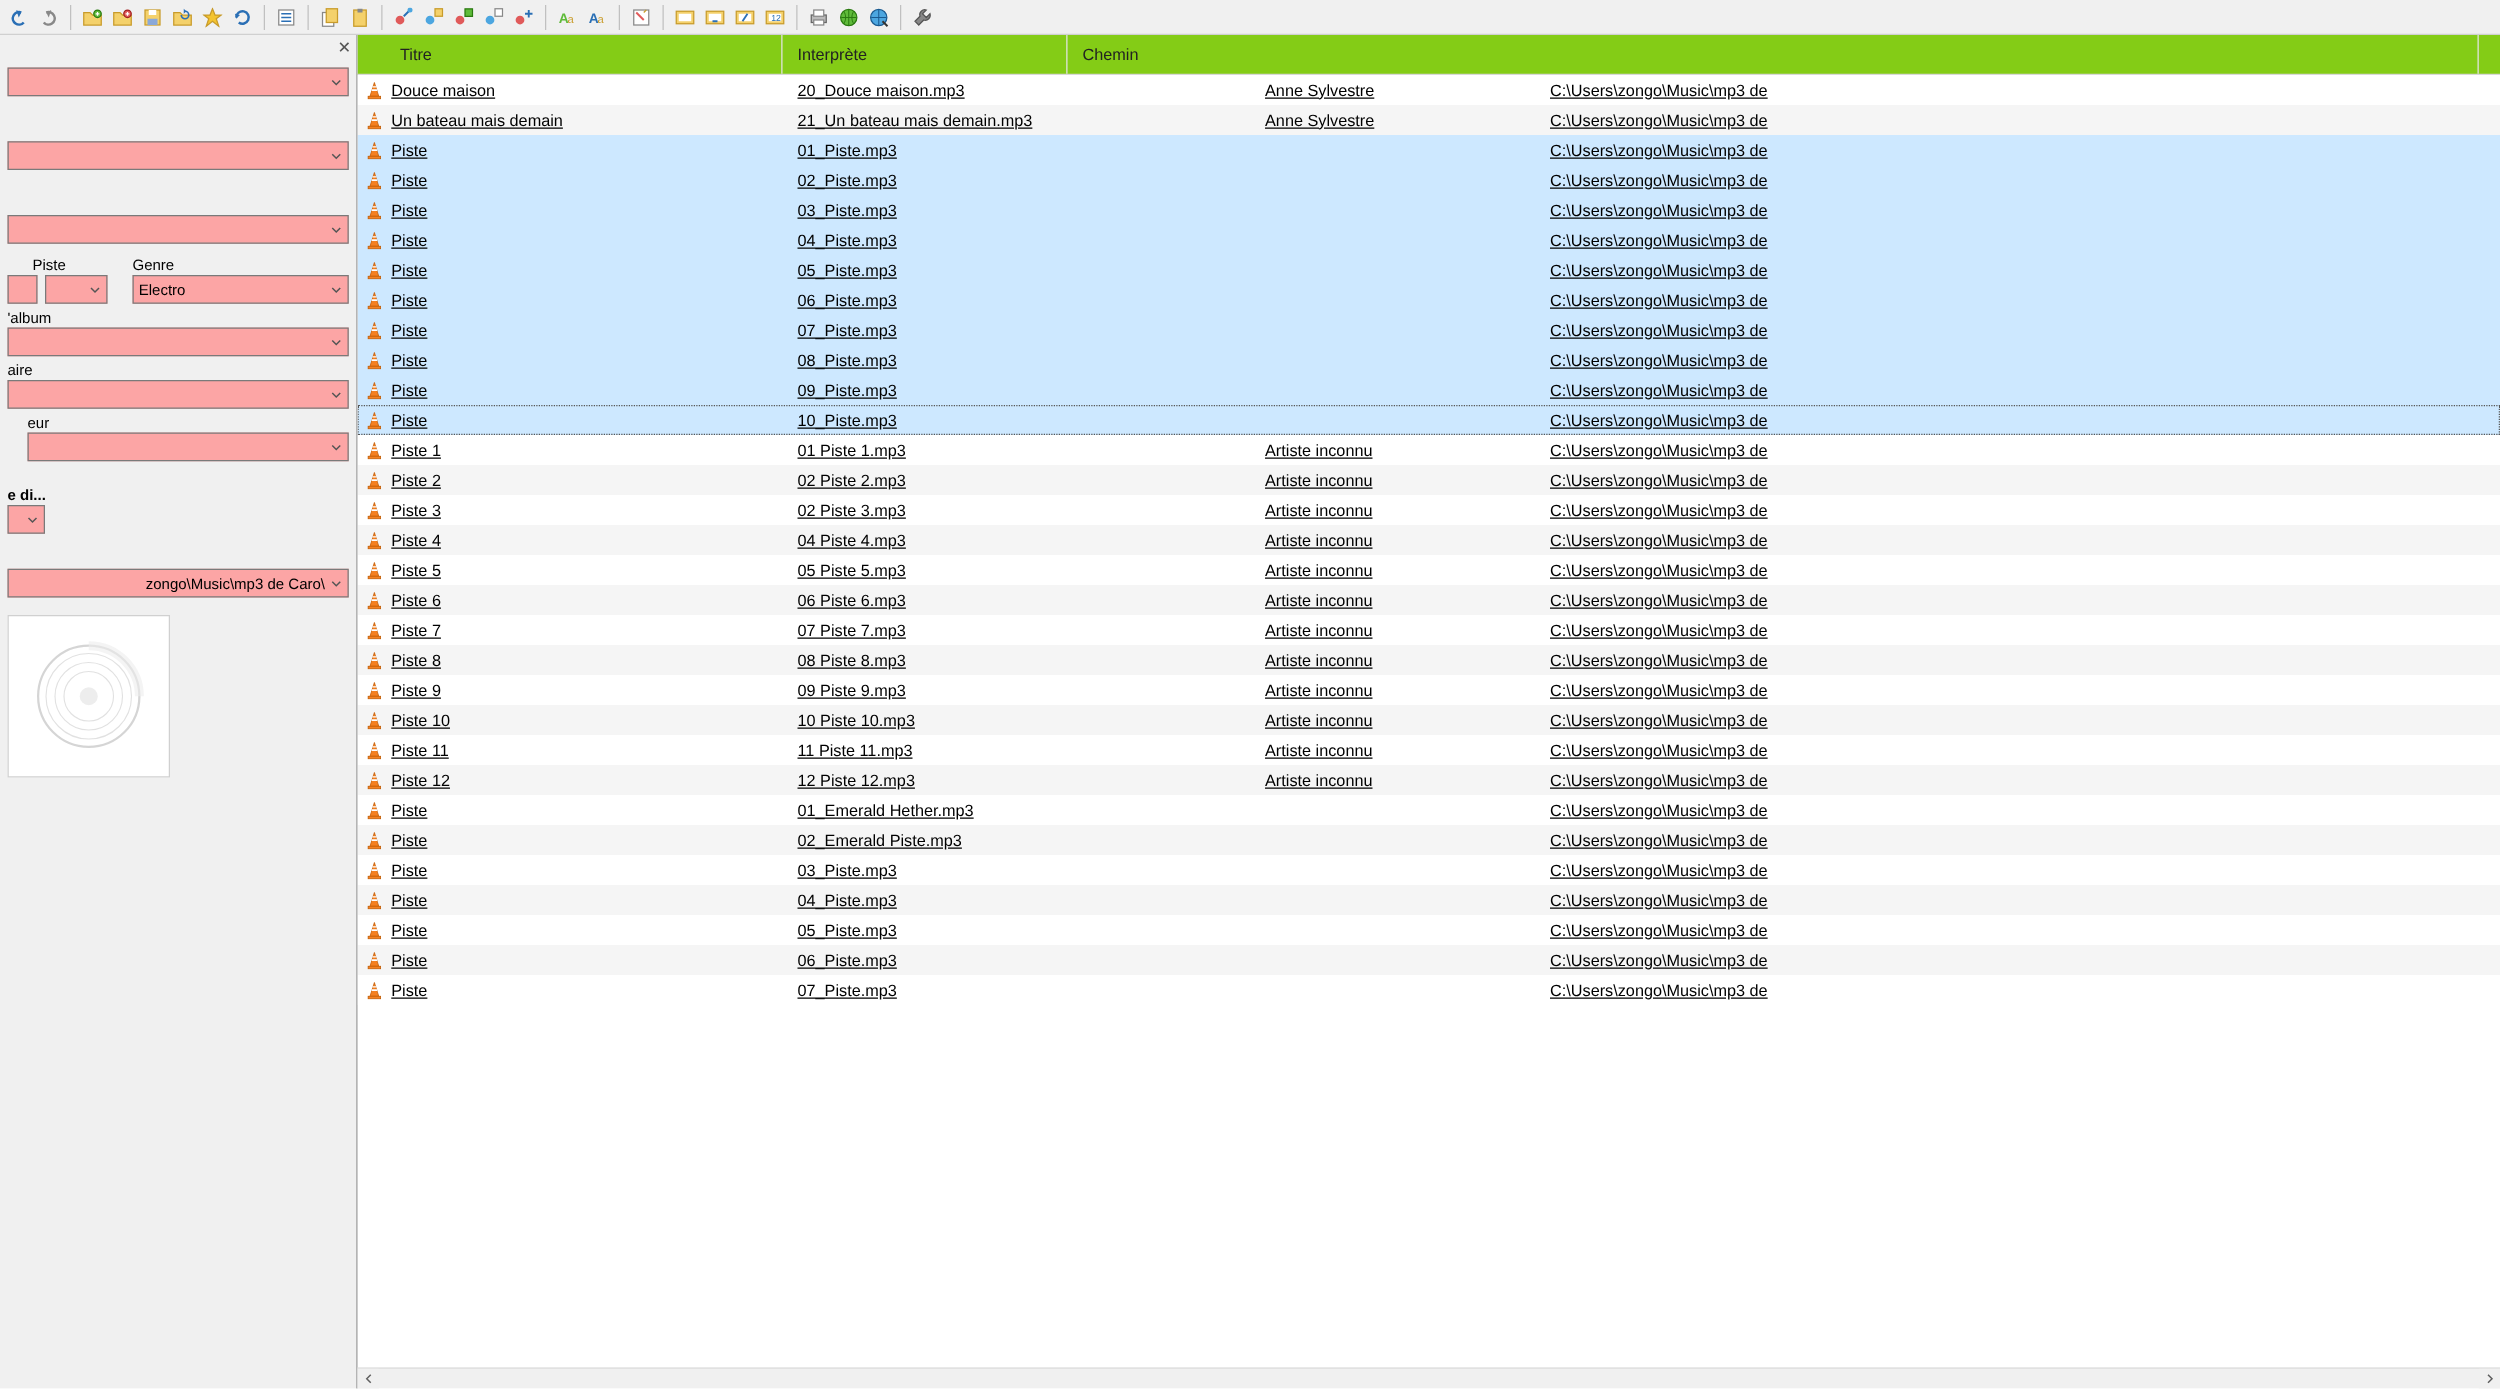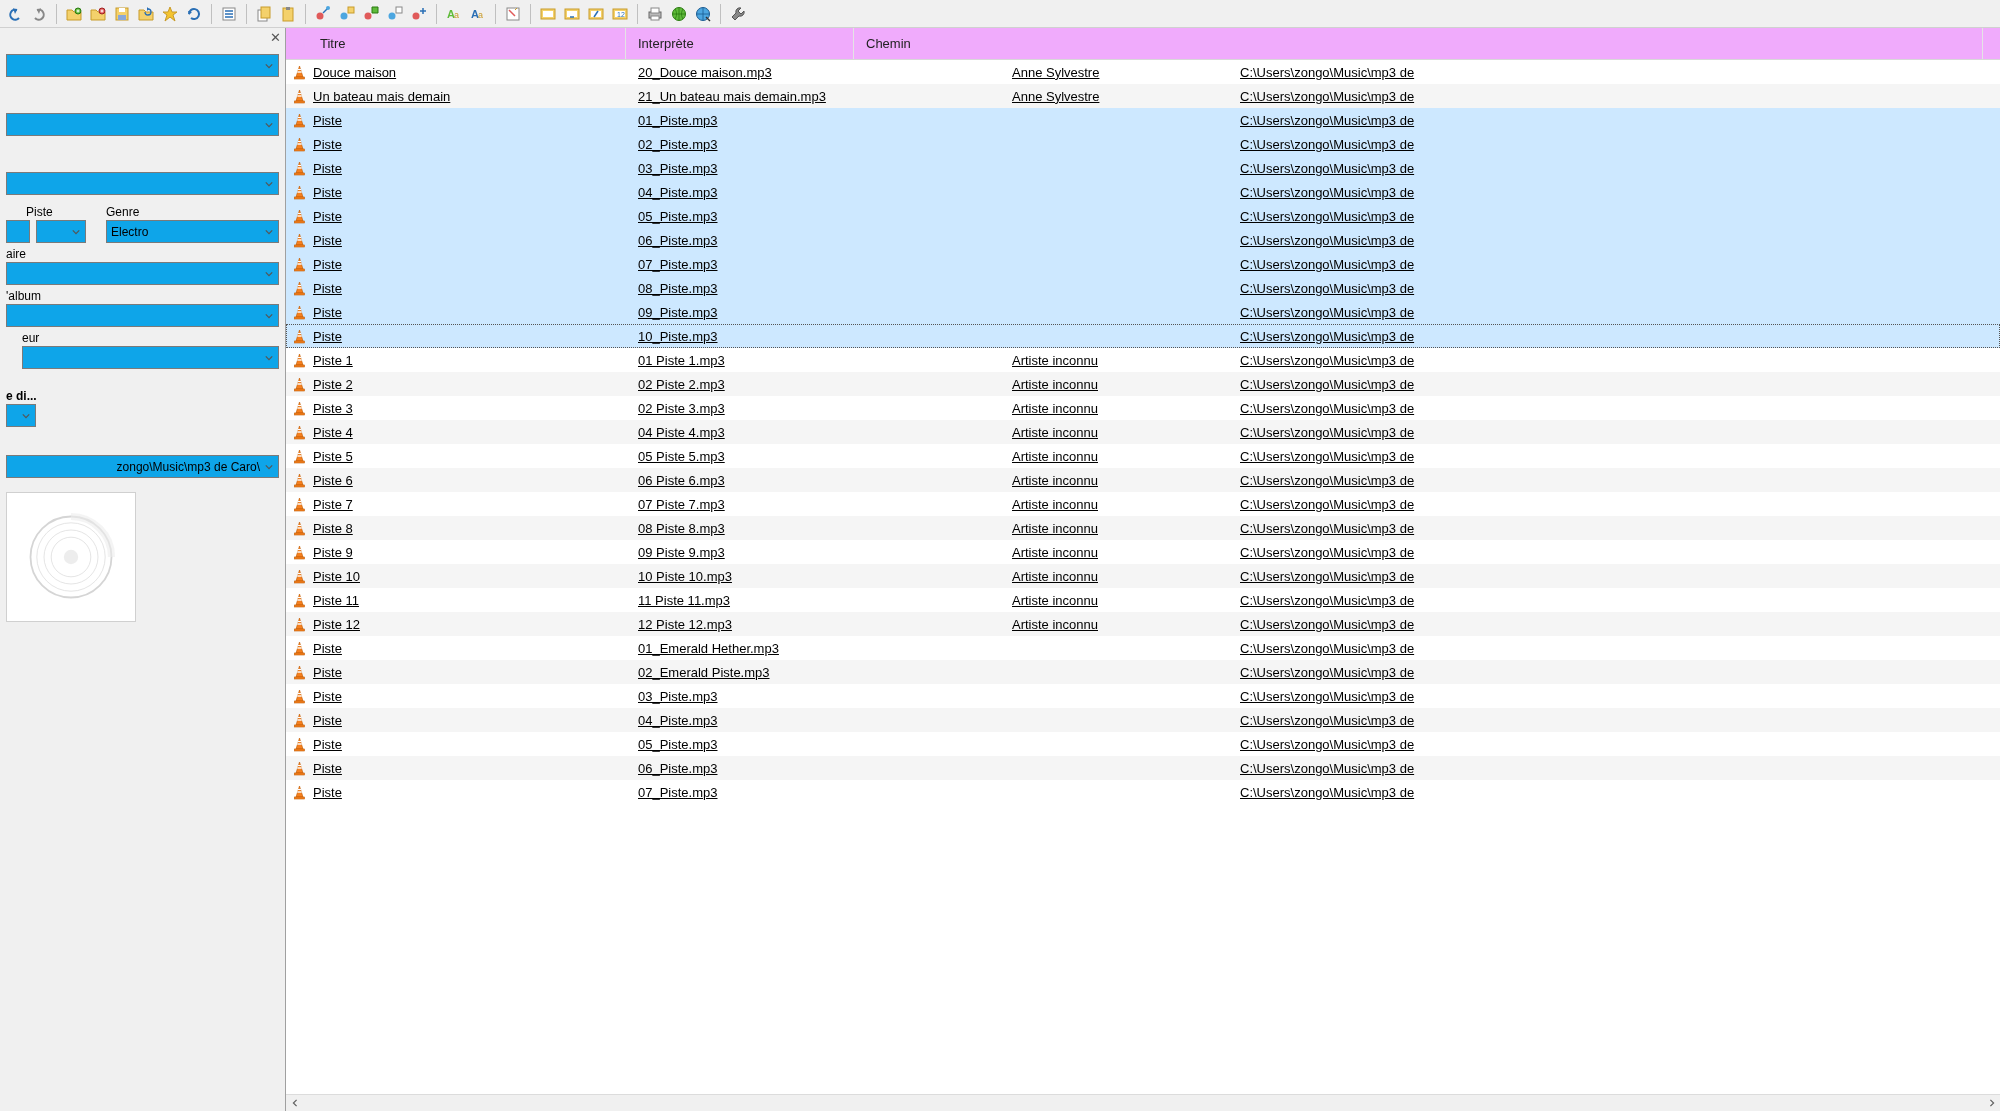--- a/index.html
+++ b/index.html
@@ -15,29 +15,29 @@
 
 
 .main { flex: 1; display: flex; overflow: hidden; }
 
 
 .left-panel { width: 286px; background: #f0f0f0; border-right: 1px solid #a0a0a0; display: flex; flex-direction: column; position: relative; padding: 4px 6px; font-size: 12px; overflow: hidden; }
 .left-panel .close-btn { position: absolute; top: 2px; right: 4px; font-size: 13px; cursor: pointer; color: #555; }
 .lp-field { margin-top: 12px; }
 .lp-label { display: block; font-size: 12px; margin-bottom: 1px; color: #000; }
 .lp-row { display: flex; gap: 6px; }
-.combo { position: relative; display: flex; align-items: center; background: #0ea5e9; border: 1px solid #7a7a7a; height: 23px; padding: 0 18px 0 4px; font-size: 12px; }
+.combo { position: relative; display: flex; align-items: center; background: #fca5a5; border: 1px solid #7a7a7a; height: 23px; padding: 0 18px 0 4px; font-size: 12px; }
 .combo .arrow { position: absolute; right: 2px; top: 0; bottom: 0; width: 15px; display: flex; align-items: center; justify-content: center; }
 .combo .arrow svg { width: 8px; height: 8px; }
 .album-art { width: 130px; height: 130px; background: #fff; border: 1px solid #d0d0d0; margin-top: 14px; display: flex; align-items: center; justify-content: center; }
 .album-art svg { width: 90px; height: 90px; opacity: 0.35; }
 
 
 .tracklist-wrap { flex: 1; display: flex; flex-direction: column; overflow: hidden; position: relative; }
-.thead { display: flex; background: #f0abfc; border-bottom: 1px solid #d8d8d8; flex-shrink: 0; }
+.thead { display: flex; background: #84cc16; border-bottom: 1px solid #d8d8d8; flex-shrink: 0; }
 .thead .th { padding: 8px 10px 8px 12px; font-size: 13px; border-right: 1px solid #e4e4e4; text-align: left; color: #222; position: relative; }
 .tbody { flex: 1; overflow-y: scroll; overflow-x: hidden; }
 .trow { display: flex; align-items: center; height: 24px; text-decoration: underline; }
 .trow.even { background: #fff; }
 .trow.odd { background: #f5f5f5; }
 .trow.sel { background: #cde8ff; }
 .trow.focus { outline: 1px dotted #555; outline-offset: -1px; background: #cde8ff; }
 .td { padding: 0 10px 0 12px; font-size: 13px; white-space: nowrap; overflow: hidden; text-overflow: clip; display: flex; align-items: center; }
 .td.iconcell { padding-left: 6px; gap: 6px; }
 .cone { width: 15px; height: 15px; flex-shrink: 0; }
@@ -276,33 +276,33 @@
             <span class="arrow">
                 <svg viewBox="0 0 10 10">
                   <path d="M1 3 L5 7 L9 3" fill="none" stroke="#555" stroke-width="1.5"></path>
                 </svg>
               </span>
           </div>
         </div>
       </div>
 
       <div class="lp-field" style="margin-top:4px;">
-        <span class="lp-label">aire</span>
+        <span class="lp-label">'album</span>
         <div class="combo" style="width:100%;">
           <span></span>
           <span class="arrow">
               <svg viewBox="0 0 10 10">
                 <path d="M1 3 L5 7 L9 3" fill="none" stroke="#555" stroke-width="1.5"></path>
               </svg>
             </span>
         </div>
       </div>
 
       <div class="lp-field" style="margin-top:4px;">
-        <span class="lp-label">'album</span>
+        <span class="lp-label">aire</span>
         <div class="combo" style="width:100%;">
           <span></span>
           <span class="arrow">
               <svg viewBox="0 0 10 10">
                 <path d="M1 3 L5 7 L9 3" fill="none" stroke="#555" stroke-width="1.5"></path>
               </svg>
             </span>
         </div>
       </div>
 

